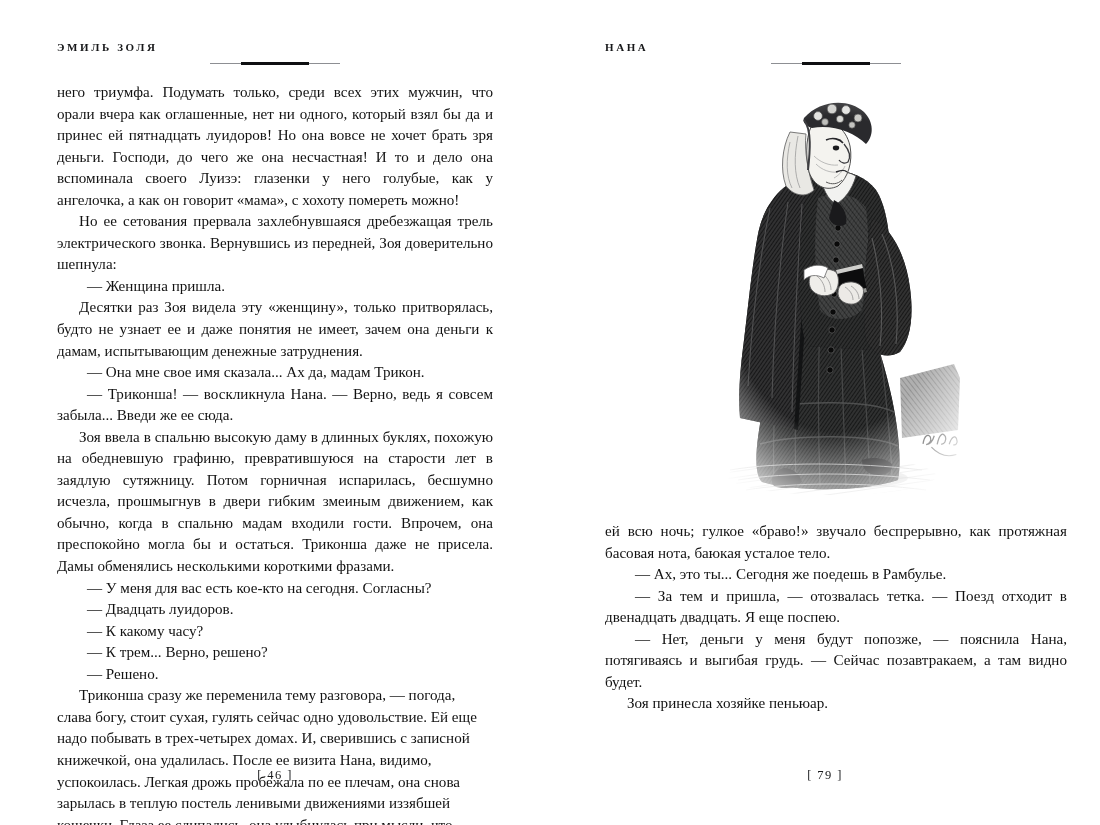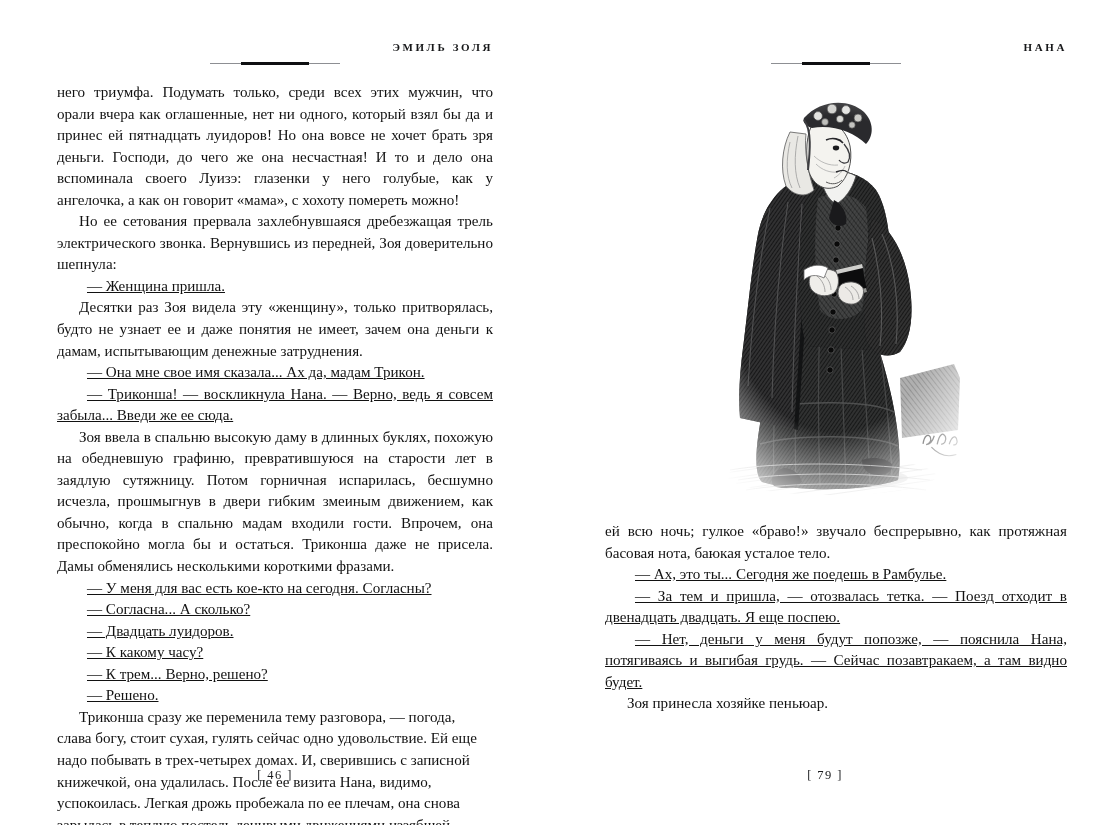--- a/index.html
+++ b/index.html
@@ -31,21 +31,21 @@
     height: 825px;
     box-sizing: border-box;
   }
 
   .page-left  { padding: 0 57px 0 57px; }
   .page-right { padding: 0 33px 0 55px; }
 
   
   .runhead {
     margin-top: 42px;
-    text-align: right;
+    text-align: left;
     height: 30px;
   }
   .runhead-title {
     font-size: 11px;
     letter-spacing: 2.6px;
     font-weight: 700;
     text-transform: uppercase;
     color: #17181a;
     line-height: 1;
     display: block;
@@ -84,21 +84,20 @@
     text-align: justify;
     text-justify: inter-word;
     hyphens: manual;
   }
   .column p {
     margin: 0;
     text-indent: 22px;
   }
   .column p.dialogue {
     text-indent: 30px;
-    text-decoration: underline;
   }
   .column p.cont {
     text-indent: 0;
   }
   .column p:last-child {
     text-align: left;
   }
 
   
   .illustration {
@@ -137,21 +136,20 @@
 
     <div class="column">
       <p class="cont">него триумфа. Подумать только, среди всех этих мужчин, что орали вчера как оглашенные, нет ни одного, который взял бы да и принес ей пятнадцать луидоров! Но она вовсе не хочет брать зря деньги. Господи, до чего же она несчастная! И то и дело она вспоминала своего Луизэ: глазенки у него голубые, как у ангелочка, а как он говорит «мама», с хохоту помереть можно!</p>
       <p>Но ее сетования прервала захлебнувшаяся дребезжащая трель электрического звонка. Вернувшись из передней, Зоя доверительно шепнула:</p>
       <p class="dialogue">— Женщина пришла.</p>
       <p>Десятки раз Зоя видела эту «женщину», только притворялась, будто не узнает ее и даже понятия не имеет, зачем она деньги к дамам, испытывающим денежные затруднения.</p>
       <p class="dialogue">— Она мне свое имя сказала... Ах да, мадам Трикон.</p>
       <p class="dialogue">— Триконша! — воскликнула Нана. — Верно, ведь я совсем забыла... Введи же ее сюда.</p>
       <p>Зоя ввела в спальню высокую даму в длинных буклях, похожую на обедневшую графиню, превратившуюся на старости лет в заядлую сутяжницу. Потом горничная испарилась, бесшумно исчезла, прошмыгнув в двери гибким змеиным движением, как обычно, когда в спальню мадам входили гости. Впрочем, она преспокойно могла бы и остаться. Триконша даже не присела. Дамы обменялись несколькими короткими фразами.</p>
       <p class="dialogue">— У меня для вас есть кое-кто на сегодня. Согласны?</p>
-      <p class="dialogue">— Согласна... А сколько?</p>
       <p class="dialogue">— Двадцать луидоров.</p>
       <p class="dialogue">— К какому часу?</p>
       <p class="dialogue">— К трем... Верно, решено?</p>
       <p class="dialogue">— Решено.</p>
       <p>Триконша сразу же переменила тему разговора, — погода, слава богу, стоит сухая, гулять сейчас одно удовольствие. Ей еще надо побывать в трех-четырех домах. И, сверившись с записной книжечкой, она удалилась. После ее визита Нана, видимо, успокоилась. Легкая дрожь пробежала по ее плечам, она снова зарылась в теплую постель ленивыми движениями иззябшей кошечки. Глаза ее слипались, она улыбнулась при мысли, что завтра как принца разрядит своего ненаглядного Луизэ; она вновь задремала, и вновь пришли лихорадочные сны, которые виделись</p>
     </div>
 
     <div class="folio">[ 46 ]</div>
   </div>
 

